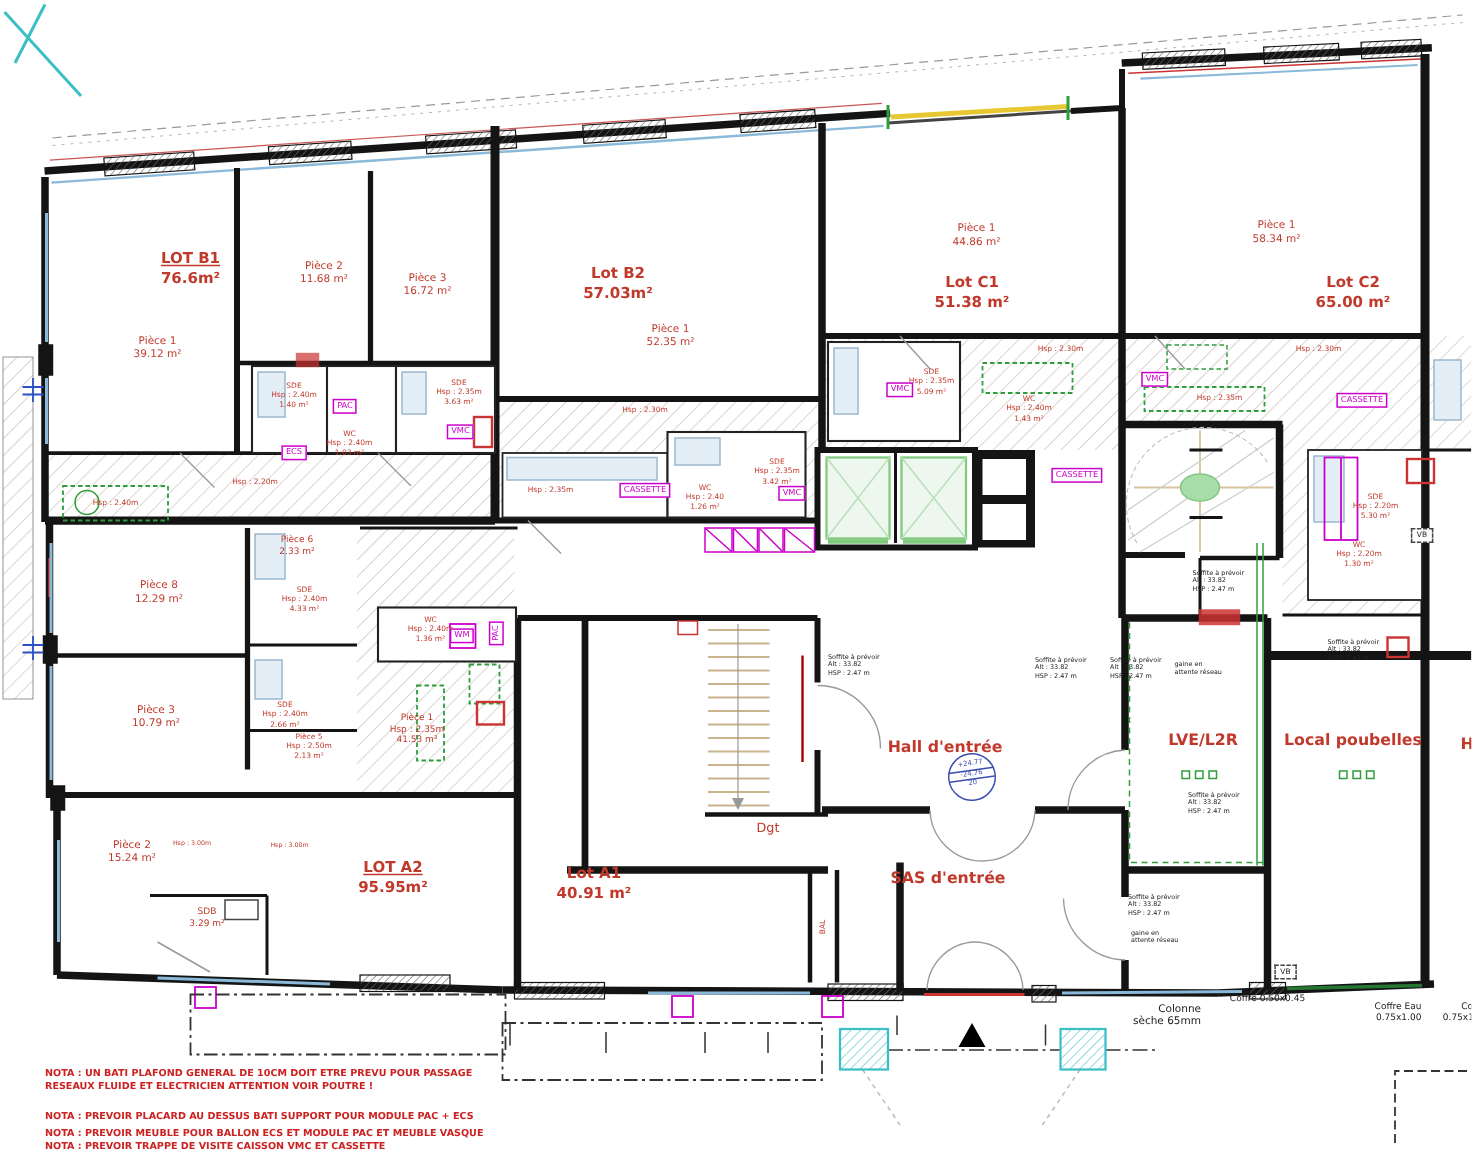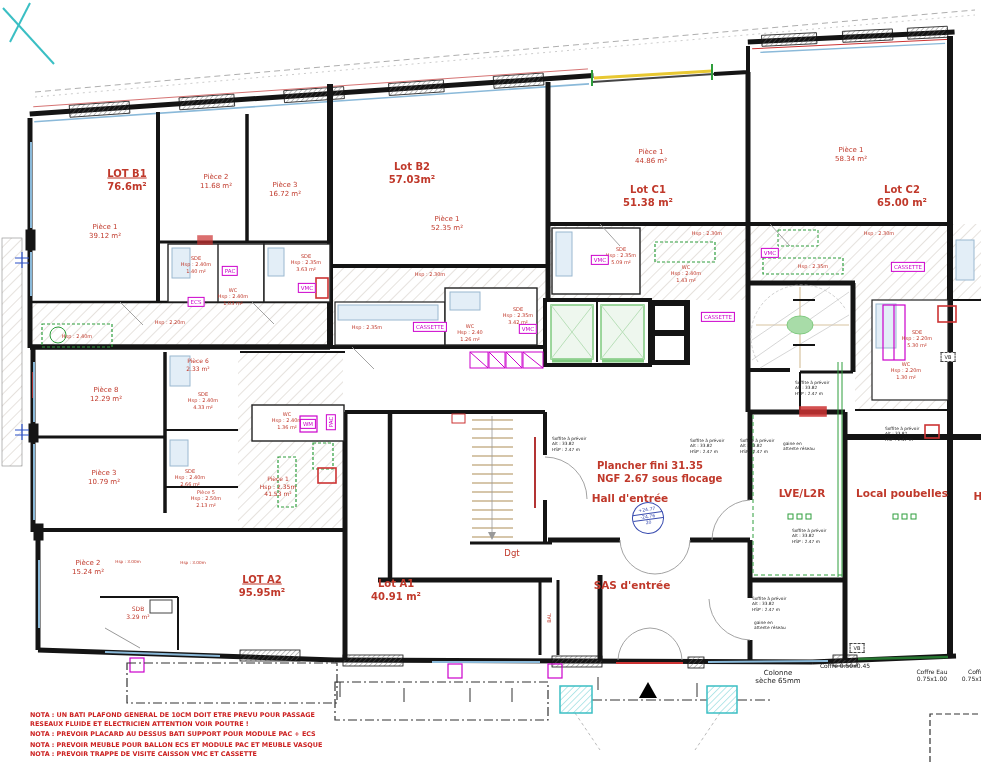--- a/index.html
+++ b/index.html
@@ -19,21 +19,21 @@
   .und span:first-child{text-decoration:underline;}
   .vert{transform:translate(-50%,-50%) rotate(-90deg);}
   .plancher{position:absolute;color:#c0392b;font-size:10px;font-weight:bold;line-height:1.25;
             white-space:nowrap;z-index:5;}
   
   .mag{position:absolute;transform:translate(-50%,-50%);color:#cc00cc;border:1px solid #cc00cc;
        background:#fff;font-size:5.5px;padding:0 2px;line-height:1.5;white-space:nowrap;z-index:6;}
   .magv{transform:translate(-50%,-50%) rotate(-90deg);}
   
   .sof{position:absolute;color:#222;font-size:4.3px;line-height:1.25;white-space:nowrap;z-index:5;}
-  .blk{position:absolute;transform:translate(-50%,-50%);color:#222;text-align:center;font-size:6px;
+  .blk{position:absolute;transform:translate(-50%,-50%);color:#222;text-align:right;font-size:6px;
        line-height:1.2;white-space:nowrap;z-index:5;}
   .blk span{display:block;}
   .vbbox{position:absolute;transform:translate(-50%,-50%);color:#222;border:1px dashed #444;
          background:#fff;font-size:5px;padding:1px 3px;z-index:6;}
   
   .stamp{position:absolute;width:32px;height:32px;border:1.2px solid #3a4db0;border-radius:50%;
          transform:translate(-50%,-50%) rotate(-8deg);color:#3a4db0;font-size:4.6px;text-align:center;
          line-height:1.25;box-sizing:border-box;padding-top:4px;z-index:5;background:rgba(255,255,255,.6);}
   .stamp span{display:block;}
   .stamp span:nth-child(2){border-top:.5px solid #3a4db0;border-bottom:.5px solid #3a4db0;}
@@ -324,21 +324,21 @@
   <g stroke="#2b50c8" stroke-width="1.2" fill="none">
     <path d="M15,258 H29 M15,263 H29 M22,252 V268"></path>
     <path d="M15,430 H29 M15,435 H29 M22,424 V440"></path>
   </g>
 </svg>
 
 <div class="lab lot und" style="left:127px;top:180px">
   <span>LOT B1</span>
       <span>76.6m²</span>
     </div>
-<div class="lab lot" style="left:412px;top:173px">
+<div class="lab lot" style="left:412px;top:190px">
   <span>Lot B2</span>
       <span>57.03m²</span>
     </div>
 <div class="lab lot" style="left:648px;top:196px">
   <span>Lot C1</span>
       <span>51.38 m²</span>
     </div>
 <div class="lab lot" style="left:902px;top:196px">
   <span>Lot C2</span>
       <span>65.00 m²</span>
@@ -489,24 +489,20 @@
 <div class="lab xs" style="left:813px;top:266px">
       <span>Hsp : 2.35m</span>
     </div>
 <div class="lab tny" style="left:128px;top:562px">
       <span>Hsp : 3.00m</span>
     </div>
 <div class="lab tny" style="left:193px;top:563px">
       <span>Hsp : 3.00m</span>
     </div>
 
-<div class="plancher" style="left:597px;top:460px">
-  <span style="display:block">Plancher fini 31.35</span>
-  <span style="display:block">NGF 2.67 sous flocage</span>
-    </div>
 <div class="lab big" style="left:630px;top:499px">
       <span>Hall d'entrée</span>
     </div>
 <div class="lab big" style="left:632px;top:586px">
       <span>SAS d'entrée</span>
     </div>
 <div class="lab md" style="left:512px;top:553px">
       <span>Dgt</span>
     </div>
 <div class="lab xs vert" style="left:549px;top:618px">
@@ -598,18 +594,18 @@
       <span>0.75x1.00</span>
     </div>
 <div class="blk" style="left:977px;top:675px">
   <span>Coffre</span>
       <span>0.75x1.00</span>
     </div>
 
 <div class="notes">
   <div>NOTA : UN BATI PLAFOND GENERAL DE 10CM DOIT ETRE PREVU POUR PASSAGE</div>
   <div>RESEAUX FLUIDE ET ELECTRICIEN ATTENTION VOIR POUTRE !</div>
-  <div style="margin-top:1px">NOTA : PREVOIR PLACARD AU DESSUS BATI SUPPORT POUR MODULE PAC + ECS</div>
+  <div style="margin-top:11px">NOTA : PREVOIR PLACARD AU DESSUS BATI SUPPORT POUR MODULE PAC + ECS</div>
   <div style="margin-top:2px">NOTA : PREVOIR MEUBLE POUR BALLON ECS ET MODULE PAC ET MEUBLE VASQUE</div>
   <div>NOTA : PREVOIR TRAPPE DE VISITE CAISSON VMC ET CASSETTE</div>
 </div>
 
 </div>
 
 </body></html>

